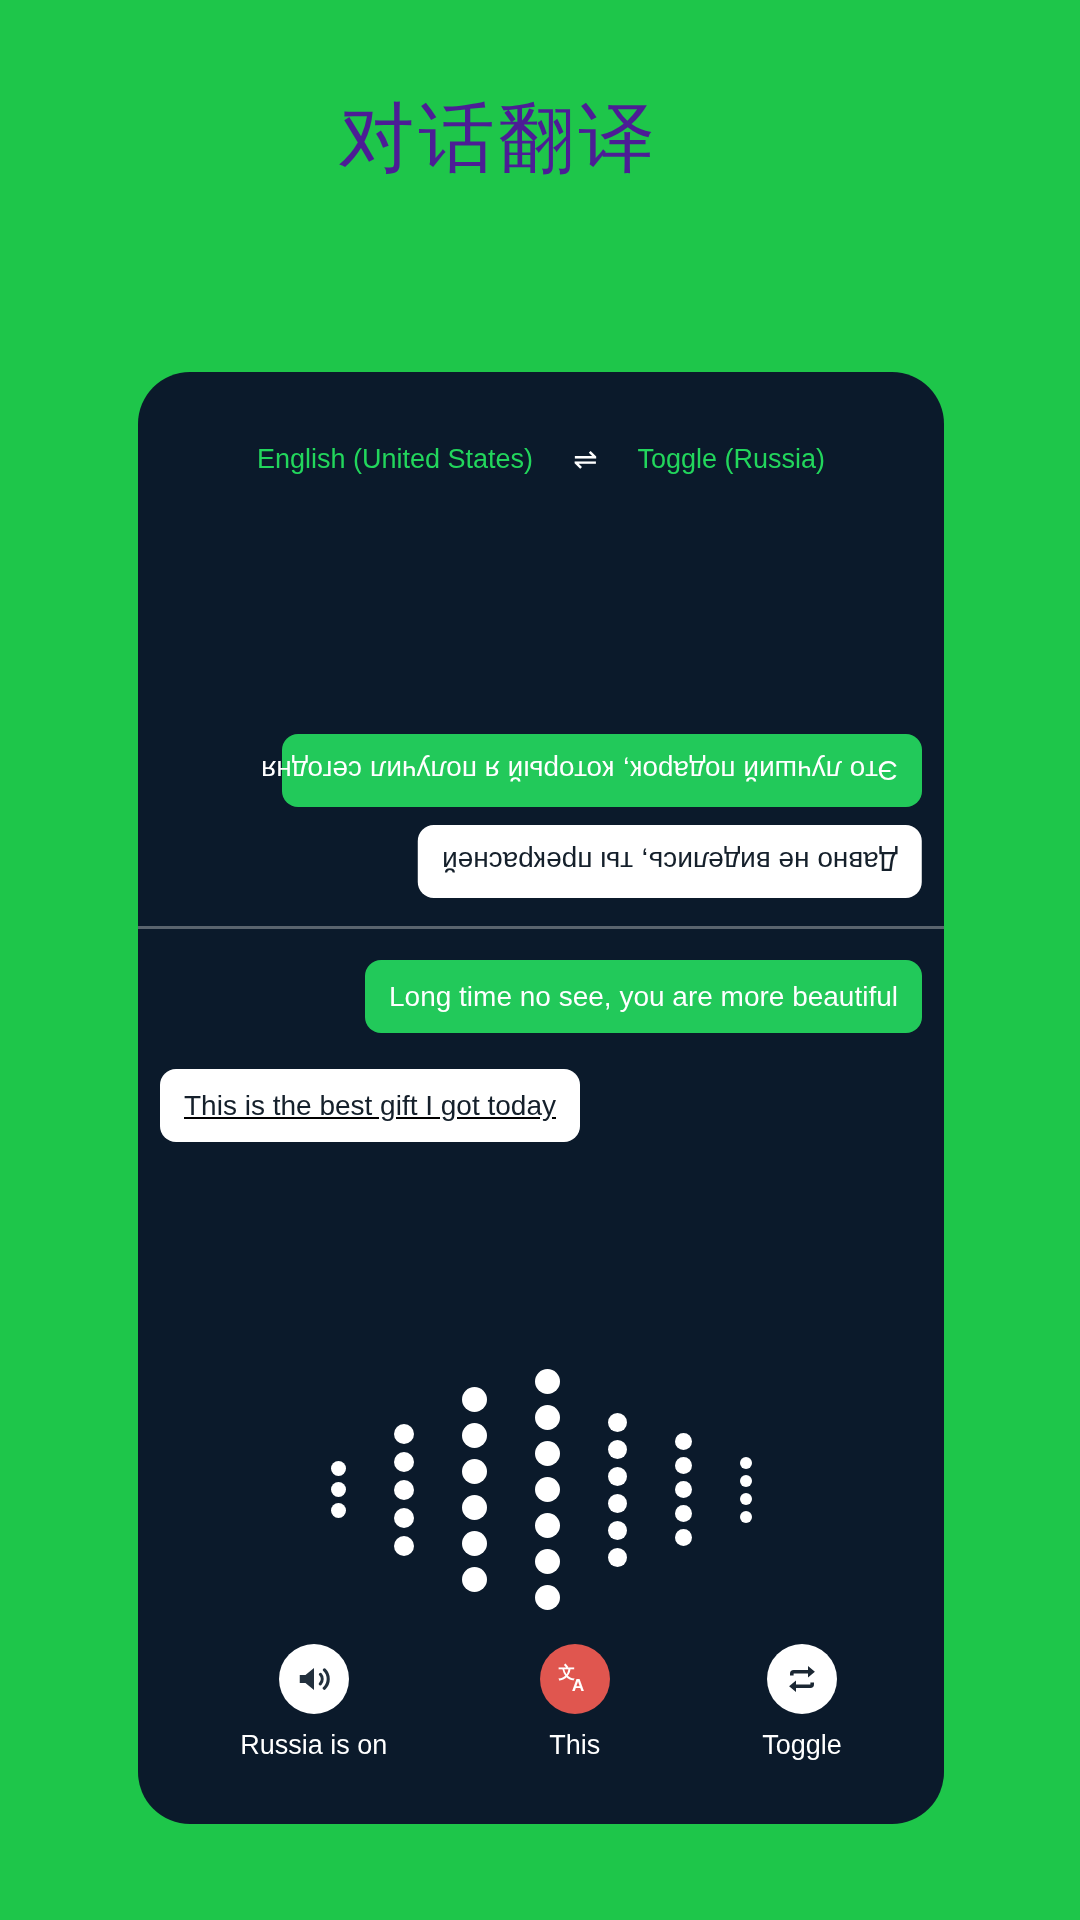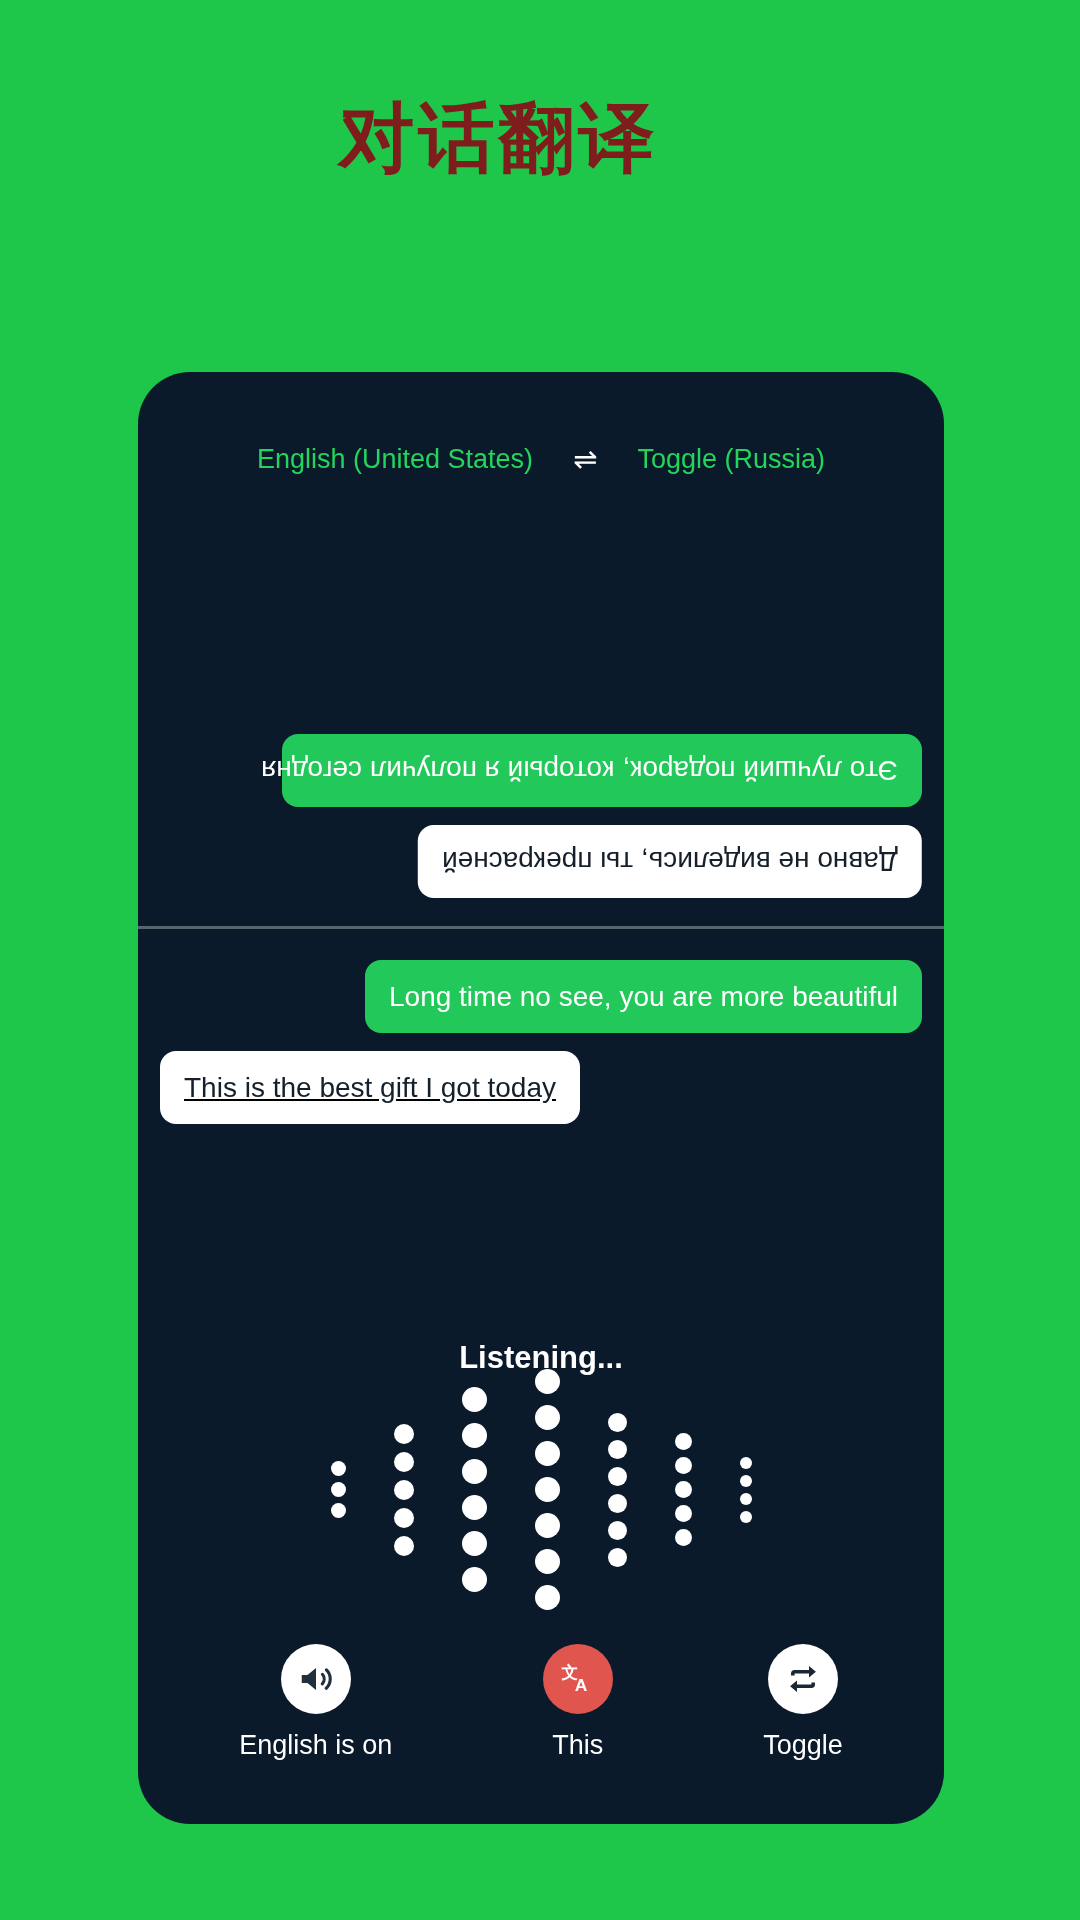--- a/index.html
+++ b/index.html
@@ -18,23 +18,23 @@
     background: #1ec64a;
   }
 
   
   .page-title {
     position: absolute;
     top: 96px;
     left: 0;
     width: 997px;
     text-align: center;
-    color: #7f1d1d;
+    color: #4c1d95;
     font-size: 76px;
-    font-weight: 700;
+    font-weight: 400;
     letter-spacing: 4px;
     line-height: 1.1;
   }
 
   
   .phone-card {
     position: absolute;
     left: 138px;
     top: 372px;
     width: 806px;
@@ -84,21 +84,21 @@
     justify-content: flex-end;
     gap: 18px;
     padding-bottom: 14px;
   }
   .pane-bottom {
     top: 562px;
     height: 360px;
     display: flex;
     flex-direction: column;
     justify-content: flex-start;
-    gap: 18px;
+    gap: 36px;
     padding-top: 26px;
   }
 
   .divider {
     position: absolute;
     left: 0;
     top: 554px;
     width: 806px;
     height: 3px;
     background: #5a646e;
@@ -228,21 +228,20 @@
 
     <div class="pane pane-bottom">
       <div class="bubble-row right">
         <div class="bubble green">Long time no see, you are more beautiful</div>
       </div>
       <div class="bubble-row left">
         <div class="bubble white">This is the best gift I got today</div>
       </div>
     </div>
 
-    <div class="listening-label">Listening...</div>
 
     <div class="waveform" id="waveform">
         <div class="wave-col" style="gap: 6px;">
           <span class="wave-dot" style="width: 15px; height: 15px; background: rgb(255, 255, 255);"></span>
           <span class="wave-dot" style="width: 15px; height: 15px; background: rgb(255, 255, 255);"></span>
           <span class="wave-dot" style="width: 15px; height: 15px; background: rgb(255, 255, 255);"></span>
         </div>
         <div class="wave-col" style="gap: 8px;">
           <span class="wave-dot" style="width: 20px; height: 20px; background: rgb(255, 255, 255);"></span>
           <span class="wave-dot" style="width: 20px; height: 20px; background: rgb(255, 255, 255);"></span>
@@ -294,21 +293,21 @@
     <div class="controls">
 
       <div class="control">
         <div class="control-circle circle-white">
           <svg width="38" height="38" viewBox="0 0 24 24" fill="#22303d" aria-hidden="true">
             <path d="M3 9.5v5h3.6L12 19V5L6.6 9.5H3z"></path>
             <path d="M15.4 8.3a1 1 0 0 1 1.4.1 5.5 5.5 0 0 1 0 7.2 1 1 0 1 1-1.5-1.3 3.5 3.5 0 0 0 0-4.6 1 1 0 0 1 .1-1.4z"></path>
             <path d="M17.9 5.6a1 1 0 0 1 1.4 0 9 9 0 0 1 0 12.8 1 1 0 1 1-1.4-1.4 7 7 0 0 0 0-10 1 1 0 0 1 0-1.4z"></path>
           </svg>
         </div>
-        <div class="control-label">English is on</div>
+        <div class="control-label">Russia is on</div>
       </div>
 
       <div class="control">
         <div class="control-circle circle-red">
           <svg width="38" height="38" viewBox="0 0 24 24" aria-hidden="true">
             <text x="1.5" y="11.2" font-family="'Liberation Sans', sans-serif" font-size="10.5" font-weight="700" fill="#ffffff">文</text>
             <text x="10" y="19.5" font-family="'Liberation Sans', sans-serif" font-size="11" font-weight="700" fill="#ffffff">A</text>
           </svg>
         </div>
         <div class="control-label">This</div>

